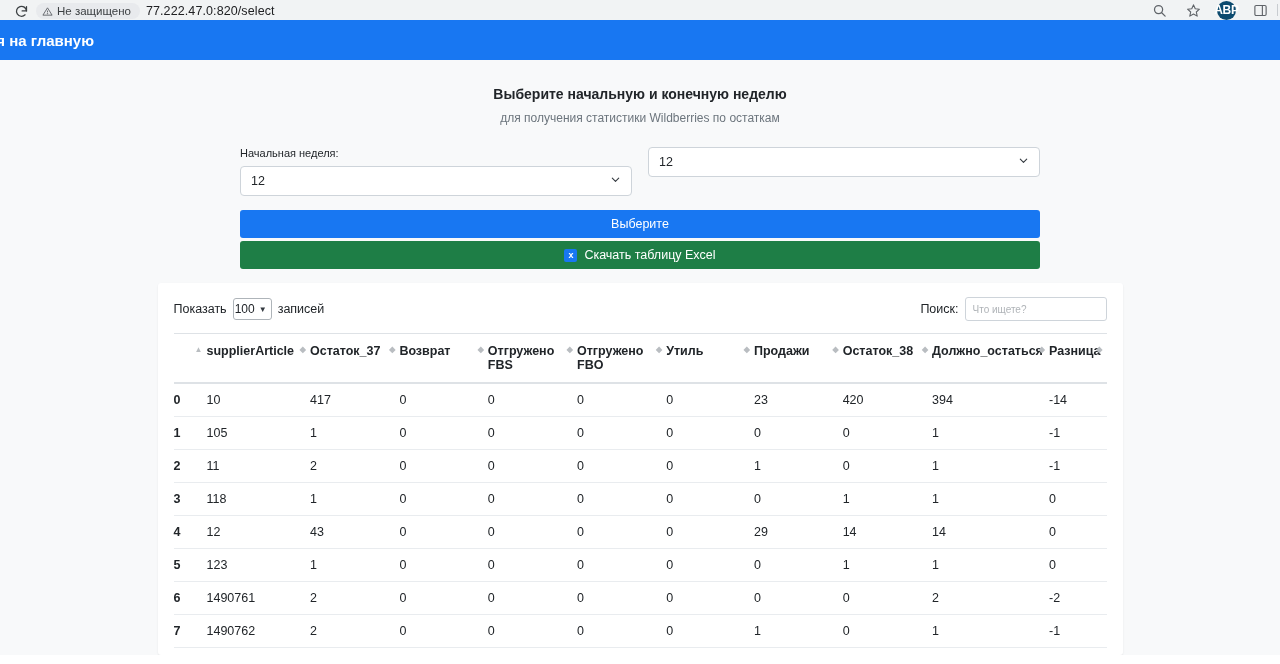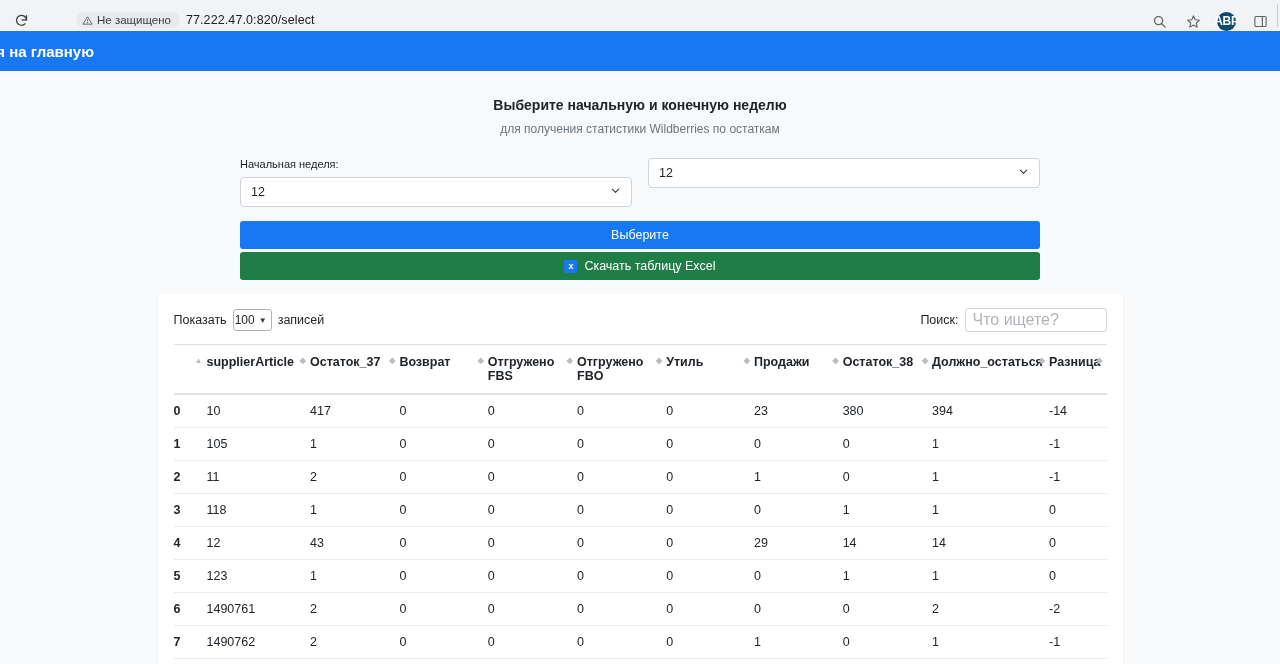--- a/index.html
+++ b/index.html
@@ -8,27 +8,26 @@
     padding: 0;
     width: 1280px;
     height: 664px;
     overflow: hidden;
     font-family: "Liberation Sans", sans-serif;
     background: #ffffff;
   }
 
   
   .browser-bar {
-    height: 31px;
+    height: 20px;
     background: #f1f3f4;
     display: flex;
-    align-items: flex-end;
+    align-items: flex-start;
     padding: 0 10px;
     position: relative;
-    gap: 40px;
   }
   .nav-icon {
     width: 22px;
     height: 22px;
     display: flex;
     align-items: center;
     justify-content: center;
     color: #3c4043;
     font-size: 15px;
     flex: 0 0 auto;
@@ -237,21 +236,21 @@
     color: #212529;
     display: flex;
     align-items: center;
     gap: 6px;
   }
   .search-input {
     width: 142px;
     height: 24px;
     border: 1px solid #ced4da;
     border-radius: 3px;
-    font-size: 16px;
+    font-size: 10px;
     padding: 0 7px;
     color: #212529;
     font-family: "Liberation Sans", sans-serif;
     background: #fff;
   }
   .search-input::placeholder { color: #b0b4b8; }
 
   table.dt {
     width: 100%;
     border-collapse: collapse;
@@ -444,21 +443,21 @@
       <tbody>
         <tr>
           <td class="idx">0</td>
           <td>10</td>
           <td>417</td>
           <td>0</td>
           <td>0</td>
           <td>0</td>
           <td>0</td>
           <td>23</td>
-          <td>380</td>
+          <td>420</td>
           <td>394</td>
           <td>-14</td>
         </tr>
         <tr>
           <td class="idx">1</td>
           <td>105</td>
           <td>1</td>
           <td>0</td>
           <td>0</td>
           <td>0</td>

